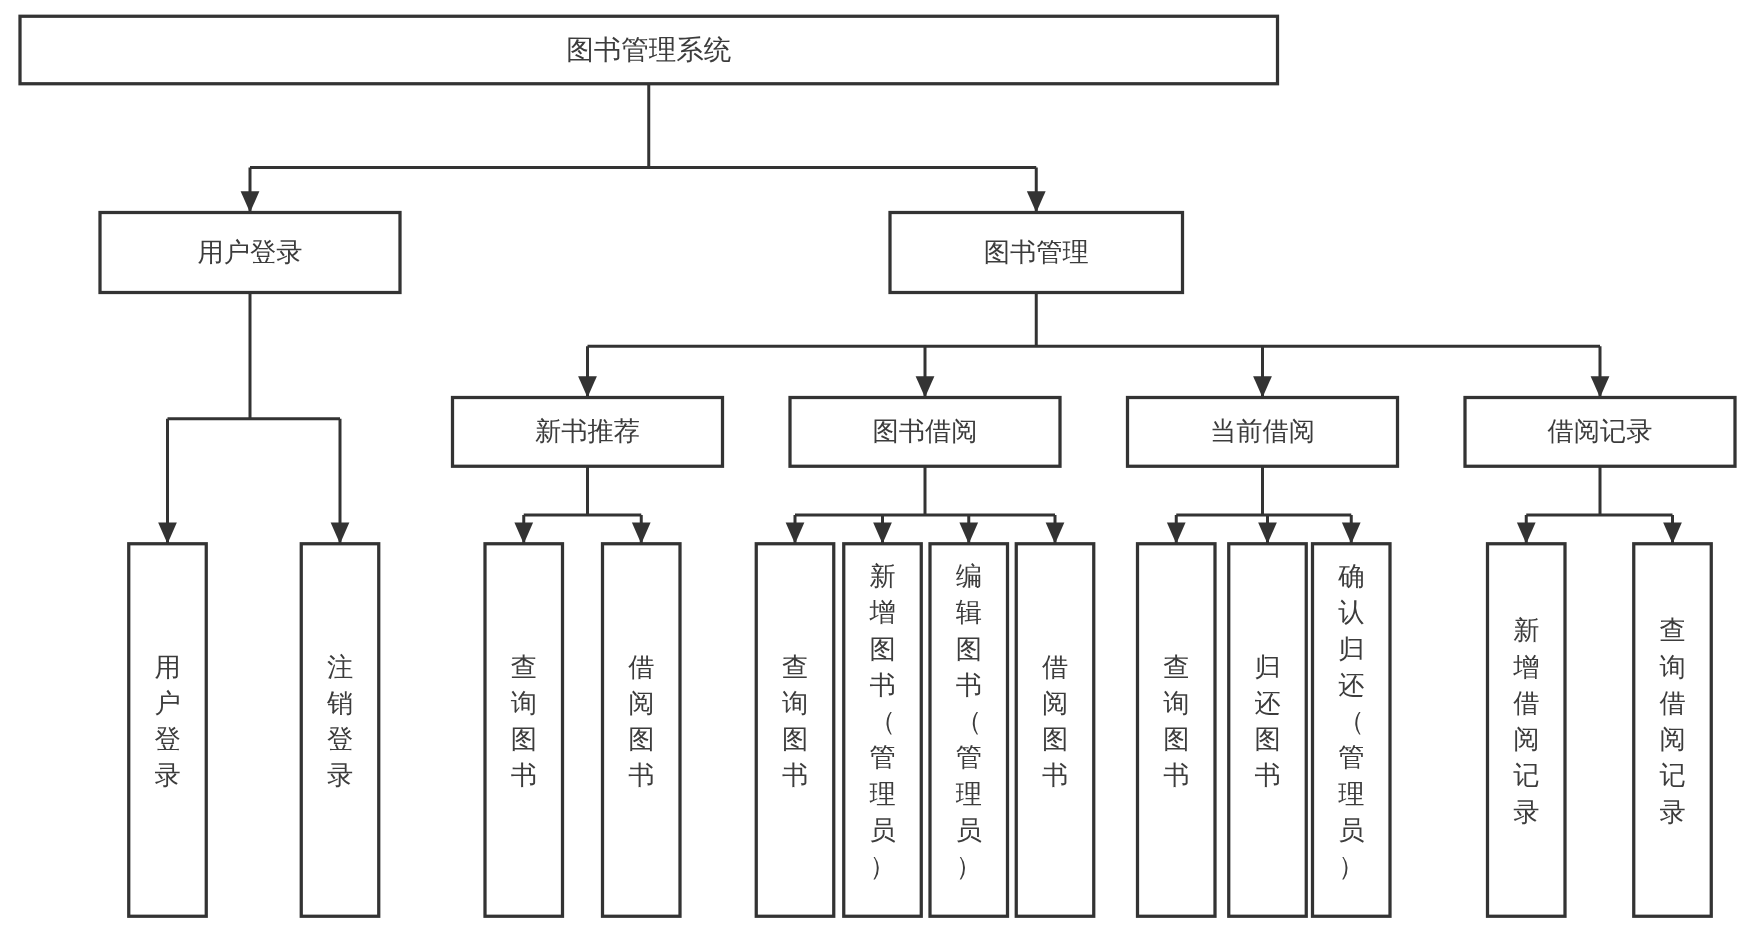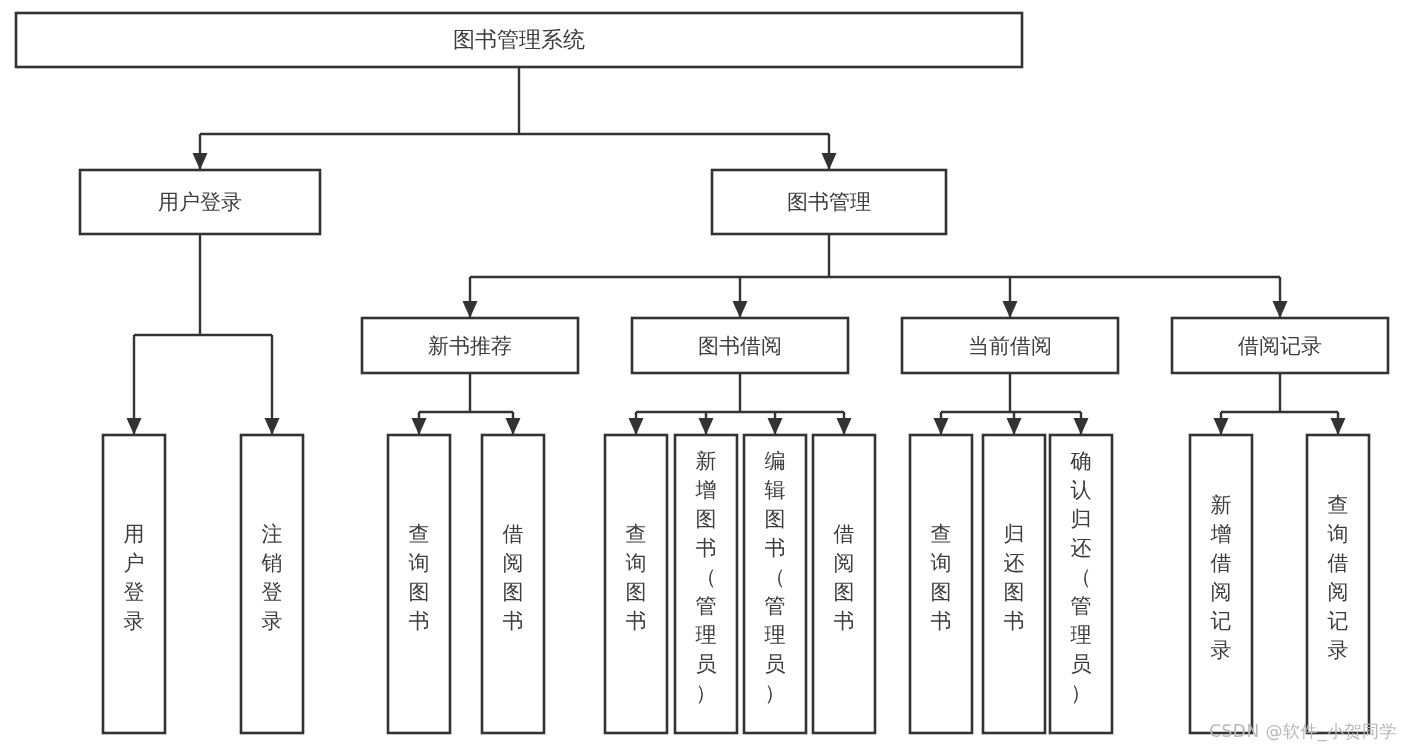--- a/index.html
+++ b/index.html
@@ -206,15 +206,14 @@
           <rect x="1190" y="435" width="62" height="298" class="node-box"></rect>
           <text x="1221" y="511.5" class="leaf-label"><tspan x="1221" y="511.5">新</tspan><tspan x="1221" y="540.5">增</tspan><tspan x="1221" y="569.5">借</tspan><tspan x="1221" y="598.5">阅</tspan><tspan x="1221" y="627.5">记</tspan><tspan x="1221" y="656.5">录</tspan></text>
         </g>
         <g>
           <rect x="1307" y="435" width="62" height="298" class="node-box"></rect>
           <text x="1338" y="511.5" class="leaf-label"><tspan x="1338" y="511.5">查</tspan><tspan x="1338" y="540.5">询</tspan><tspan x="1338" y="569.5">借</tspan><tspan x="1338" y="598.5">阅</tspan><tspan x="1338" y="627.5">记</tspan><tspan x="1338" y="656.5">录</tspan></text>
         </g>
       </g>
   </svg>
 
-  <div class="watermark">CSDN @软件_小贺同学</div>
 
 </div>
 
 </body></html>

